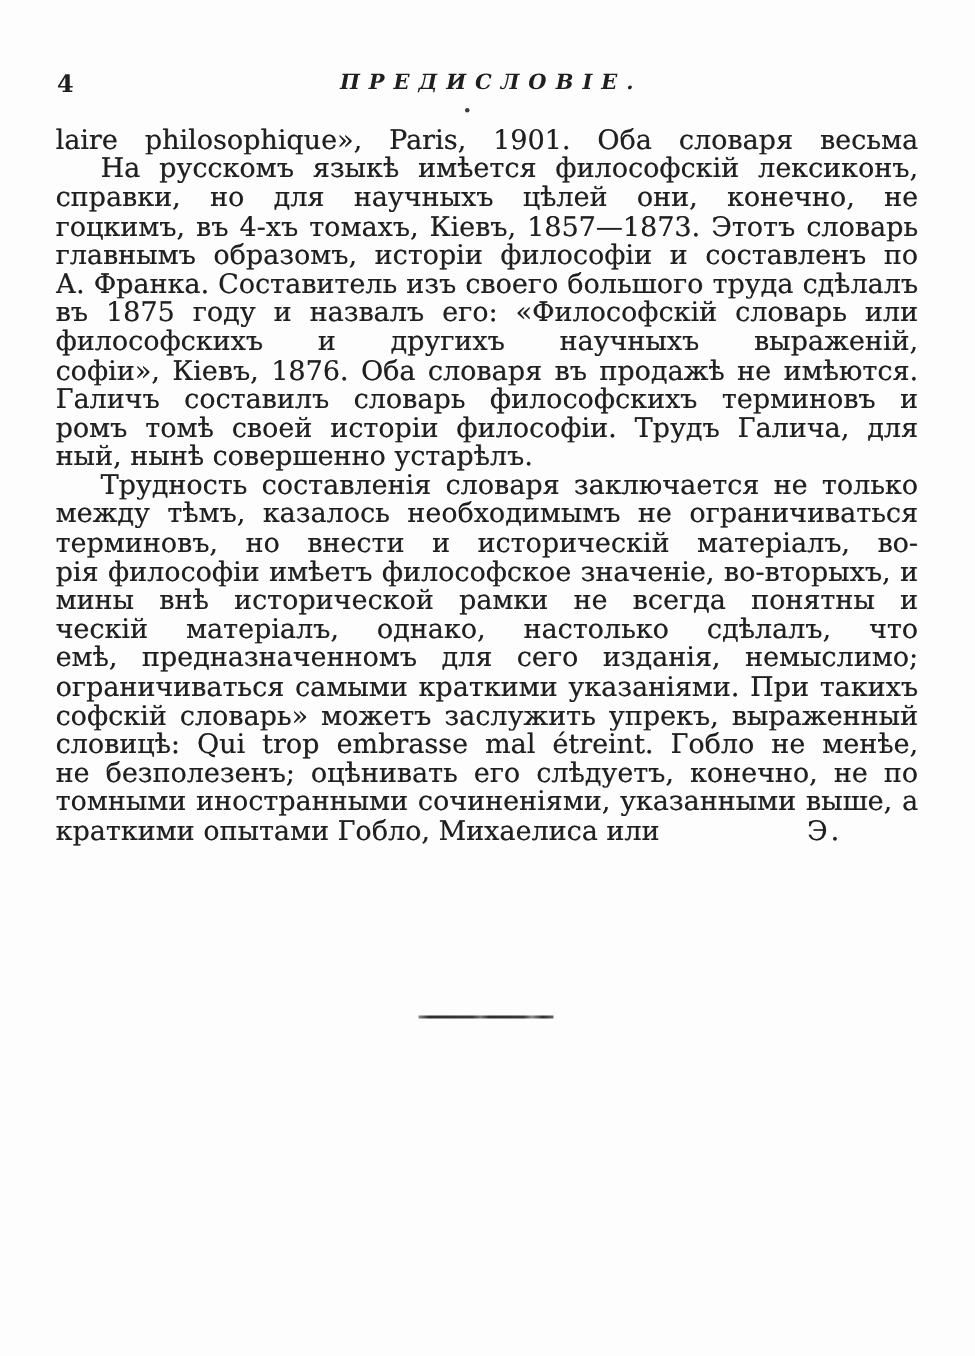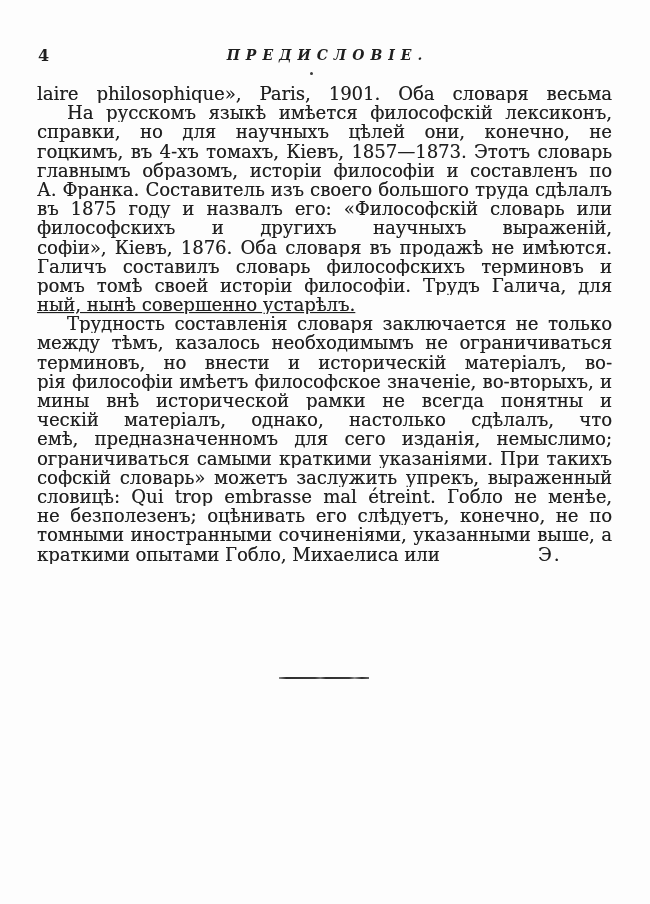--- a/index.html
+++ b/index.html
@@ -60,21 +60,21 @@
     text-shadow: 0.25px 0.25px 0 rgba(20,20,20,0.55);
   }
   .line {
     height: 19.2px;
     overflow: hidden;
     text-align: justify;
     text-align-last: justify;
     white-space: normal;
   }
   .line.indent { text-indent: 30px; }
-  .line.para-end { text-align: right; text-align-last: left; text-decoration: underline; }
+  .line.para-end { text-align: right; text-align-last: left; }
   .line.sig-line {
     display: flex;
     justify-content: space-between;
     text-align: left;
     text-align-last: left;
   }
   .sig-line .signature { padding-right: 22px; letter-spacing: 2px; }
   .section-divider {
     position: absolute;
     left: 279px;

